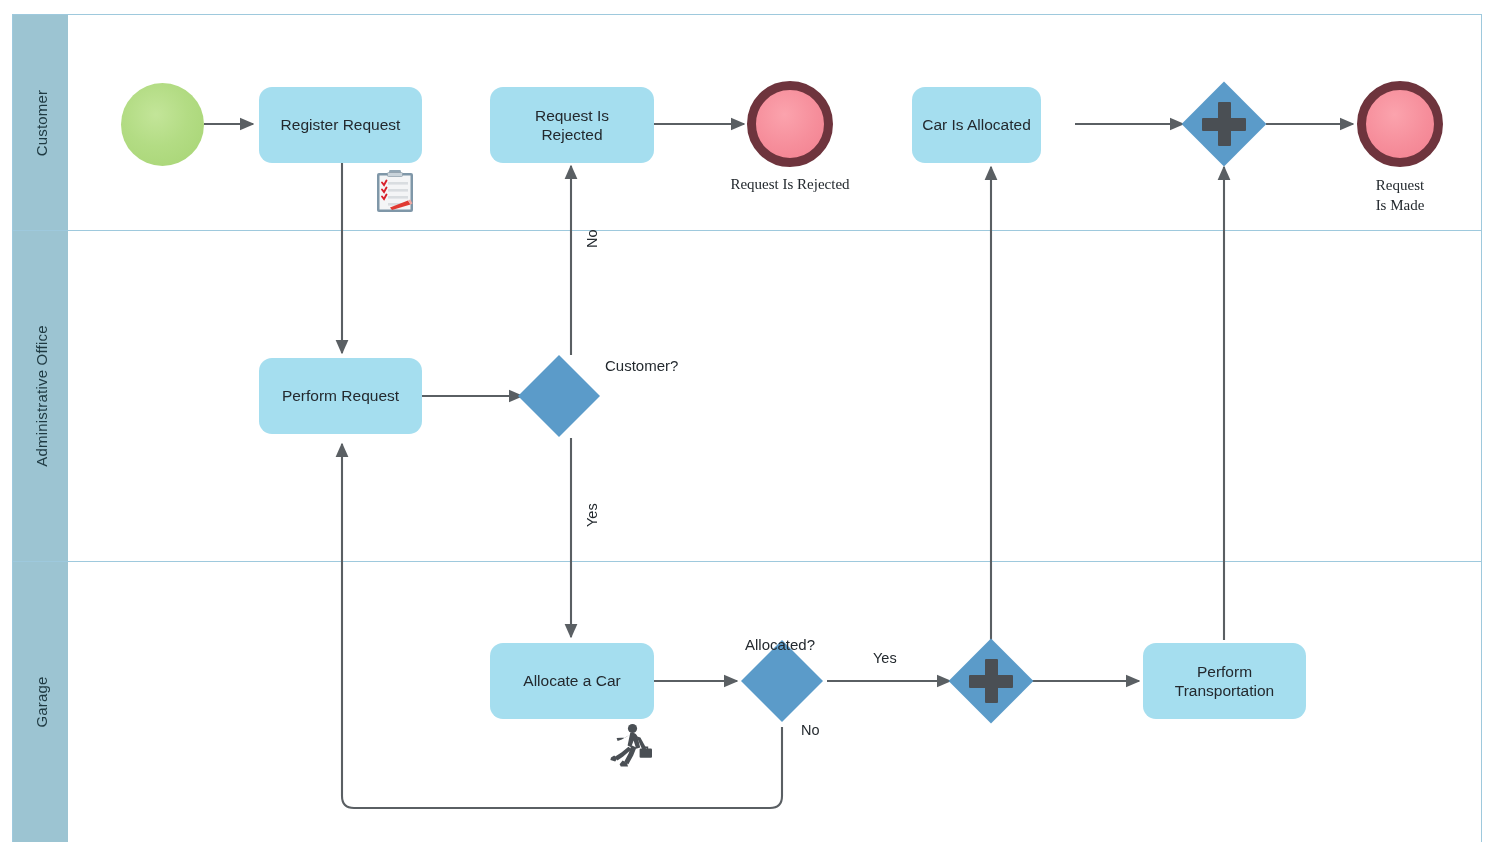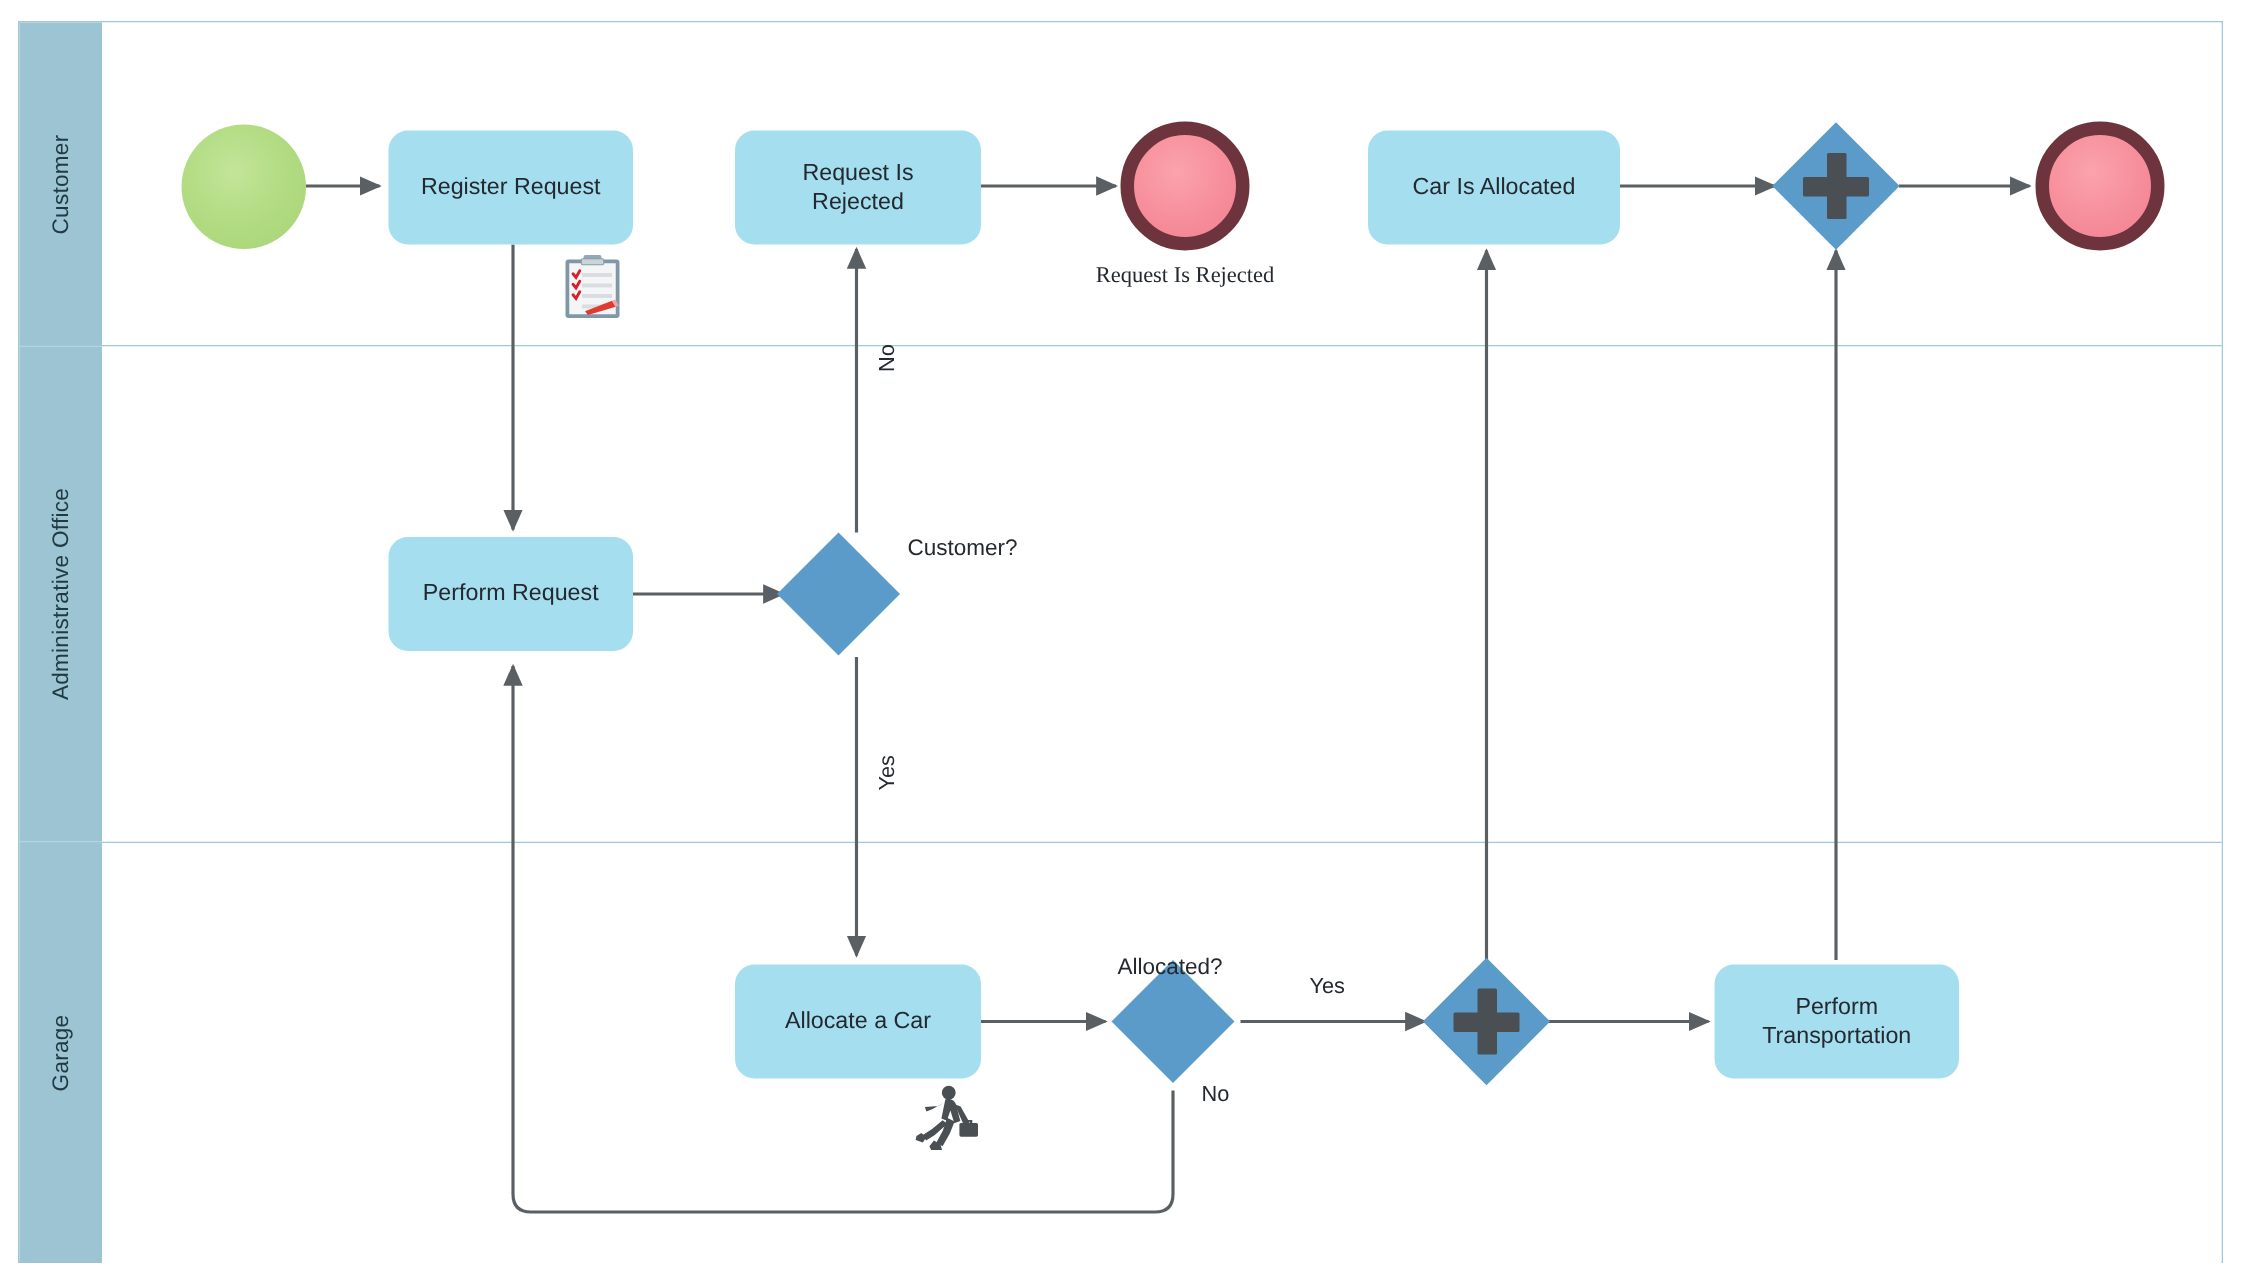--- a/index.html
+++ b/index.html
@@ -241,32 +241,36 @@
   </div>
 
   <div class="node task" style="left:490px; top:87px; width:164px; height:76px; flex-direction:column;">
     <span>Request Is</span>
     <span>Rejected</span>
   </div>
 
   <div class="node end-event" style="left:747px; top:81px; width:86px; height:86px;"></div>
   <div class="label center" style="left:690px; top:176px; width:200px;">Request Is Rejected</div>
 
-  <div class="node task" style="left:912px; top:87px; width:168px; height:76px;">
+  <div class="node task" style="left:912px; top:87px; width:129px; height:76px;">
     <span>Car Is Allocated</span>
   </div>
 
   <div class="node gateway" style="left:1194px; top:94px; width:60px; height:60px;">
     <div class="gateway-inner">
       <span class="plus-h"></span>
         <span class="plus-v"></span>
     </div>
   </div>
 
   <div class="node end-event" style="left:1357px; top:81px; width:86px; height:86px;"></div>
+  <div class="label center multiline" style="left:1320px; top:176px; width:160px;">
+    <div>Request</div>
+    <div>Is Made</div>
+  </div>
 
   <div class="node task" style="left:259px; top:358px; width:163px; height:76px;">
     <span>Perform Request</span>
   </div>
 
   <div class="node gateway" style="left:530px; top:367px; width:58px; height:58px;"></div>
   <div class="label" style="left:605px; top:357px;">Customer?</div>
 
   <div class="edge-label rot" style="left:584px; top:248px;">No</div>
   <div class="edge-label rot" style="left:584px; top:527px;">Yes</div>

